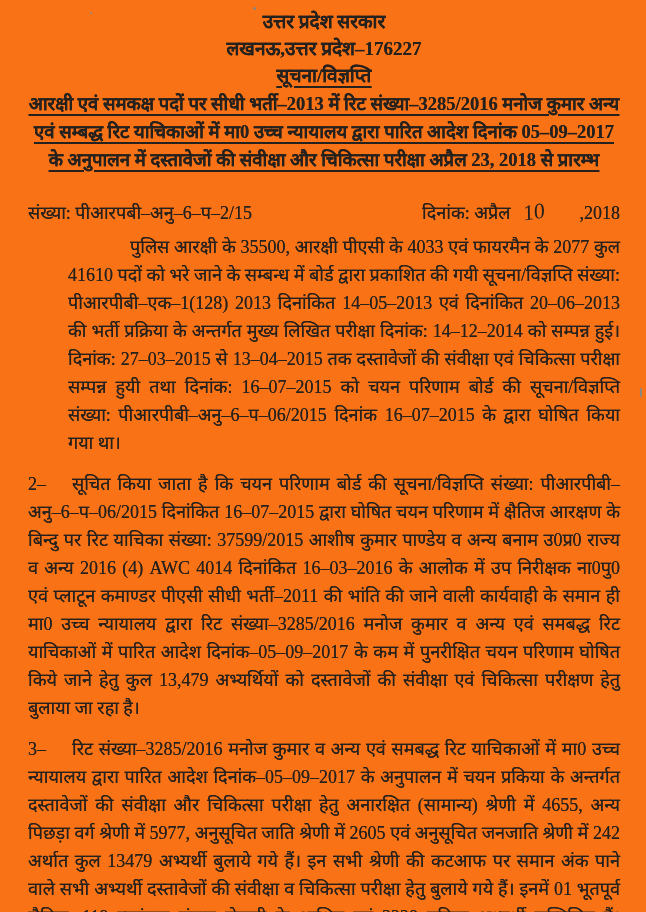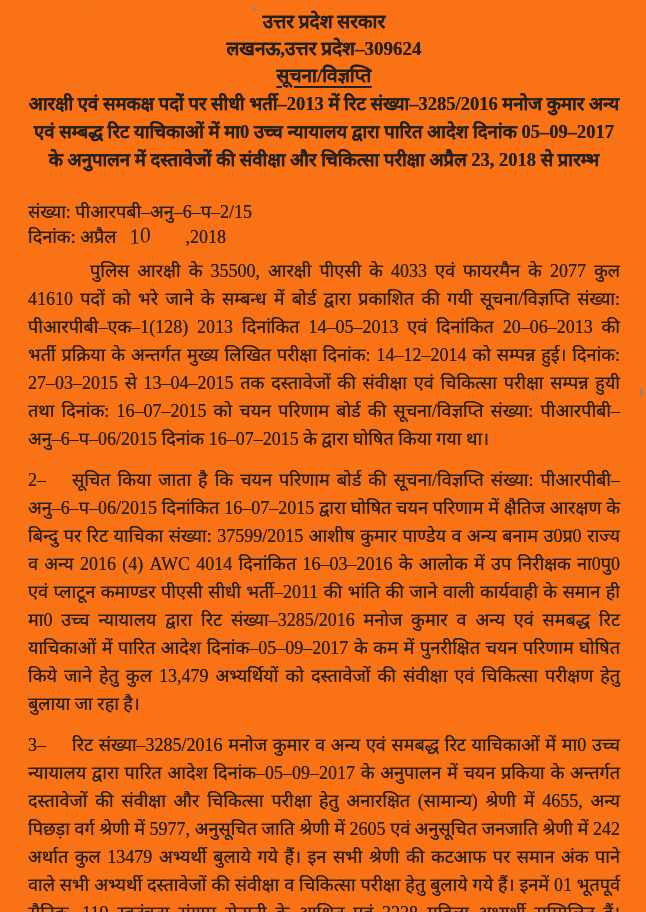--- a/index.html
+++ b/index.html
@@ -25,62 +25,62 @@
     font-size: 19px; font-weight: 700;
     text-decoration: underline;
     text-underline-offset: 4px;
     text-decoration-thickness: 1.5px;
   }
   .subject {
     margin: 2px 0 25px 0;
     font-size: 18.5px; line-height: 28px;
     font-weight: 700;
     text-align: center;
+    text-decoration: underline;
     text-underline-offset: 4px;
     text-decoration-thickness: 1.5px;
   }
   .ref-line {
     display: flex;
     justify-content: space-between;
     align-items: baseline;
     font-size: 18px;
     margin: 6px 0 4px 0;
-    flex-direction: column;
   }
   .handwritten-day {
     display: inline-block;
     font-size: 22px;
     font-weight: 400;
     transform: rotate(-7deg) skewX(-6deg);
     margin: 0 30px 0 8px;
     text-shadow: none;
   }
   .para {
     font-size: 18px;
     line-height: 28px;
     text-align: justify;
     margin: 0 0 13px 0;
   }
-  .para.first { text-indent: 62px; margin-top: 8px; }
+  .para.first { text-indent: 62px; margin-top: 8px; margin-left: 40px; }
   .para-num { margin-right: 26px; }
   
   .speck { position: absolute; background: #8a867f; border-radius: 50%; }
   .speck.s1 { left: 253px; top: 7px;  width: 3px; height: 3px; }
   .speck.s2 { left: 90px;  top: 12px; width: 2px; height: 2px; }
   .speck.s3 { left: 640px; top: 388px; width: 2px; height: 9px; border-radius: 1px; }
   .speck.s4 { left: 522px; top: 853px; width: 2px; height: 2px; }
 </style>
 </head>
 <body>
 
 <div class="page">
 
   <div class="doc-header center">
     <div>उत्तर प्रदेश सरकार</div>
-    <div>लखनऊ,उत्तर प्रदेश–309624</div>
+    <div>लखनऊ,उत्तर प्रदेश–176227</div>
   </div>
 
   <div class="center">
     <span class="notice-type">सूचना/विज्ञप्ति</span>
   </div>
 
   <div class="subject">आरक्षी एवं समकक्ष पदों पर सीधी भर्ती–2013 में रिट संख्या–3285/2016 मनोज कुमार अन्य एवं सम्बद्ध रिट याचिकाओं में मा0 उच्च न्यायालय द्वारा पारित आदेश दिनांक 05–09–2017 के अनुपालन में दस्तावेजों की संवीक्षा और चिकित्सा परीक्षा अप्रैल 23, 2018 से प्रारम्भ</div>
 
   <div class="ref-line">
     <span>संख्या: पीआरपबी–अनु–6–प–2/15</span>

